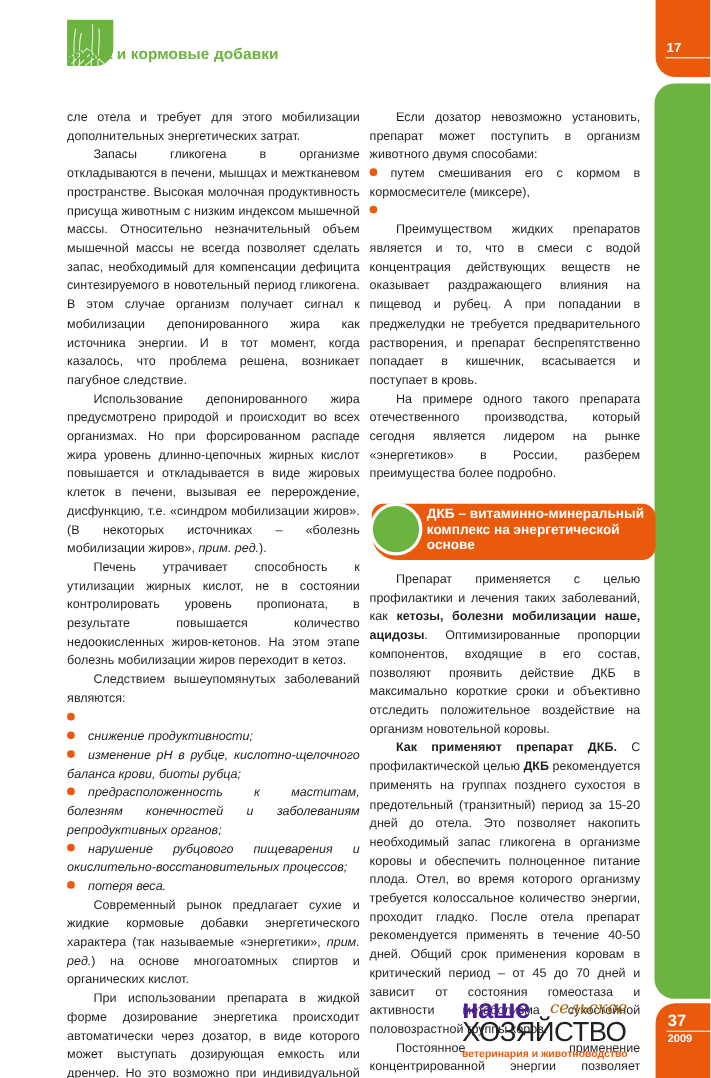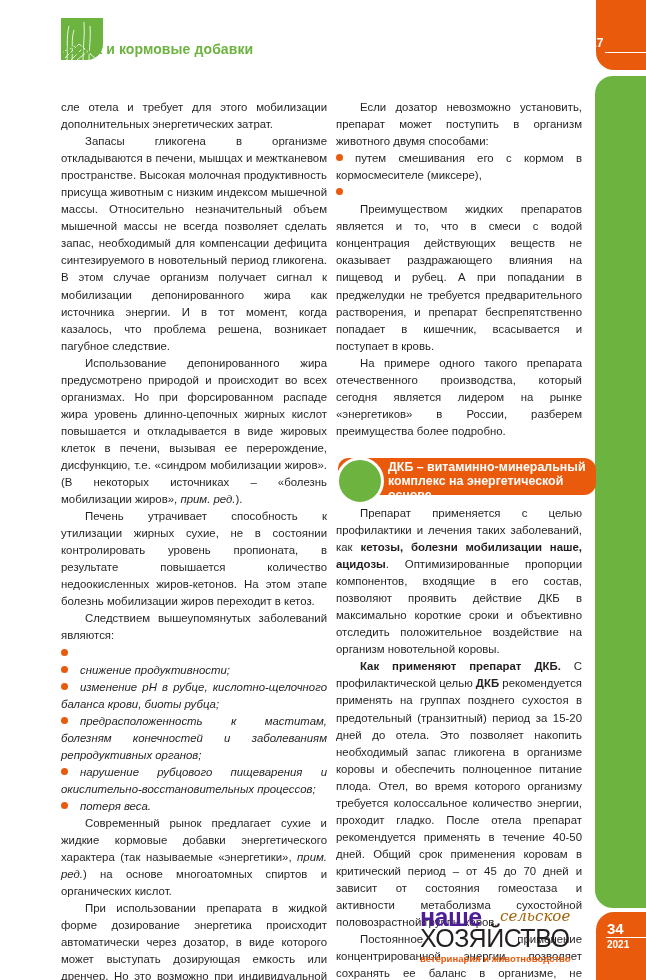--- a/index.html
+++ b/index.html
@@ -9,21 +9,21 @@
     
     .logo-block { position:absolute; left:61px; top:18px; width:42px; width:42px; height:42px;
                   background:#6db33f; border-radius:0 0 16px 0; overflow:hidden; }
     .logo-block svg { position:absolute; left:0; top:0; }
     .section-title { position:absolute; left:60px; top:41px; font-size:14px; font-weight:bold;
                      color:#6db33f; letter-spacing:0.1px; white-space:nowrap; }
 
     
     .tab-orange-top { position:absolute; left:596px; top:0; width:50px; height:70px; background:#e95a0c;
                       border-radius:0 0 0 18px; }
-    .page-num-top { position:absolute; left:590px; top:36px; font-size:12px; font-weight:bold; color:#fff; }
+    .page-num-top { position:absolute; left:606px; top:36px; font-size:12px; font-weight:bold; color:#fff; }
     .page-num-top-line { position:absolute; left:605px; top:52px; width:41px; height:1px; background:#fff; }
     .tab-green { position:absolute; left:595px; top:76px; width:51px; height:832px; background:#6db33f;
                  border-radius:18px 0 0 18px; }
     .tab-orange-bottom { position:absolute; left:596px; top:912px; width:50px; height:68px; background:#e95a0c;
                          border-radius:18px 0 0 0; }
     .issue-num { position:absolute; left:607px; top:921px; font-size:15px; font-weight:bold; color:#fff; line-height:15px; }
     .issue-line { position:absolute; left:606px; top:937px; width:40px; height:1px; background:#fff; }
     .issue-year { position:absolute; left:607px; top:939px; font-size:10px; font-weight:bold; color:#fff; line-height:11px; }
 
     
@@ -32,21 +32,21 @@
     .col-right { left:336px; width:246px; }
     .col p { margin:0; text-indent:0; }
     .col p.ind { text-indent:24px; }
     .col p.bul { position:relative; padding-left:0; text-indent:0; }
     .col .it { font-style:italic; }
     .col b { font-weight:bold; }
     .dot { display:inline-block; width:7px; height:7px; border-radius:50%; background:#e95a0c;
            margin-right:12px; vertical-align:1px; }
 
     
-    .hl-box { position:relative; margin:18px -14px 10px 2px; height:37px; background:#e95a0c;
+    .hl-box { position:relative; margin:18px -14px 10px 2px; height:51px; background:#e95a0c;
               border-radius:10px 12px 12px 23px;text-decoration:underline; }
     .hl-circle { position:absolute; left:-2px; top:-1px; width:42px; height:42px; border-radius:50%;
                  background:#6db33f; border:3px solid #fff; }
     .hl-text { position:absolute; left:50px; top:3px; right:6px; color:#fff; font-weight:bold;
                font-size:12.4px; line-height:13.8px; text-align:left; }
 
     
     .masthead { position:absolute; left:420px; top:905px; width:170px; height:65px; }
     .mh-line1 { position:absolute; left:0; top:0; font-size:25px; font-weight:bold; color:#4c1d95;
                 letter-spacing:-0.5px; line-height:24px; font-family:"Liberation Sans", sans-serif; }
@@ -74,29 +74,29 @@
     </g>
   </svg>
 </div>
 <div class="section-title">корма и кормовые добавки</div>
 
 <div class="tab-orange-top"></div>
 <div class="page-num-top">17</div>
 <div class="page-num-top-line"></div>
 <div class="tab-green"></div>
 <div class="tab-orange-bottom"></div>
-<div class="issue-num">34</div>
+<div class="issue-num">37</div>
 <div class="issue-line"></div>
-<div class="issue-year">2021</div>
+<div class="issue-year">2009</div>
 
 <div class="col col-left">
   <p>сле отела и требует для этого мобилизации дополнительных энергетических затрат.</p>
   <p class="ind">Запасы гликогена в организме откладываются в печени, мышцах и межтканевом пространстве. Высокая молочная продуктивность присуща животным с низким индексом мышечной массы. Относительно незначительный объем мышечной массы не всегда позволяет сделать запас, необходимый для компенсации дефицита синтезируемого в новотельный период гликогена. В этом случае организм получает сигнал к мобилизации депонированного жира как источника энергии. И в тот момент, когда казалось, что проблема решена, возникает пагубное следствие.</p>
   <p class="ind"><span>Использование депонированного жира предусмотрено природой и происходит во всех организмах. Но при форсированном распаде жира уровень длинно-цепочных жирных кислот повышается и откладывается в виде жировых клеток в печени, вызывая ее перерождение, дисфункцию, т.е. «синдром мобилизации жиров». (В некоторых источниках – «болезнь мобилизации жиров»,</span> <span class="it">прим. ред.</span><span>).</span></p>
-  <p class="ind">Печень утрачивает способность к утилизации жирных сухие, не в состоянии контролировать уровень пропионата, в результате повышается количество недоокисленных жиров-кетонов. На этом этапе болезнь мобилизации жиров переходит в кетоз.</p>
+  <p class="ind">Печень утрачивает способность к утилизации жирных кислот, не в состоянии контролировать уровень пропионата, в результате повышается количество недоокисленных жиров-кетонов. На этом этапе болезнь мобилизации жиров переходит в кетоз.</p>
   <p class="ind">Следствием вышеупомянутых заболеваний являются:</p>
   <p class="bul"><span class="dot"></span></p>
   <p class="bul"><span class="dot"></span><span class="it">снижение продуктивности;</span></p>
   <p class="bul"><span class="dot"></span><span class="it">изменение pH в рубце, кислотно-щелочного баланса крови, биоты рубца;</span></p>
   <p class="bul"><span class="dot"></span><span class="it">предрасположенность к маститам, болезням конечностей и заболеваниям репродуктивных органов;</span></p>
   <p class="bul"><span class="dot"></span><span class="it">нарушение рубцового пищеварения и окислительно-восстановительных процессов;</span></p>
   <p class="bul"><span class="dot"></span><span class="it">потеря веса.</span></p>
   <p class="ind"><span>Современный рынок предлагает сухие и жидкие кормовые добавки энергетического характера (так называемые «энергетики»,</span> <span class="it">прим. ред.</span><span>) на основе многоатомных спиртов и органических кислот.</span></p>
   <p class="ind">При использовании препарата в жидкой форме дозирование энергетика происходит автоматически через дозатор, в виде которого может выступать дозирующая емкость или дренчер. Но это возможно при индивидуальной даче.</p>
 </div>

